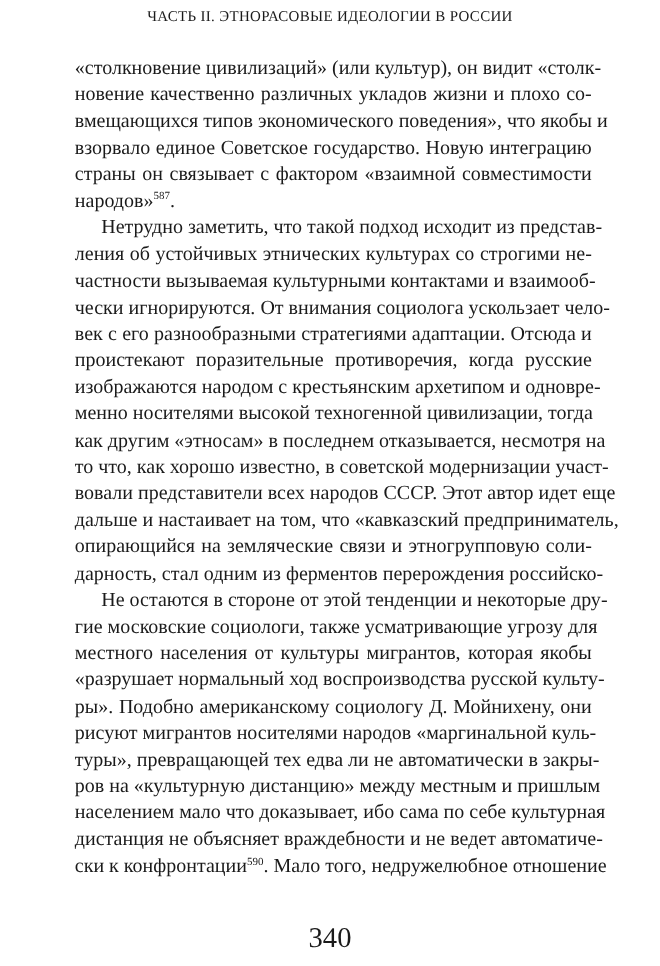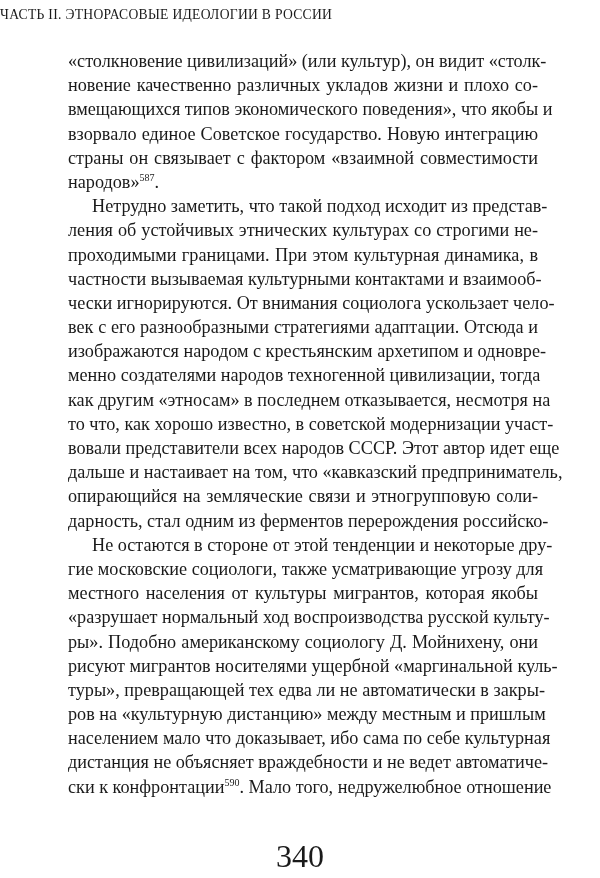--- a/index.html
+++ b/index.html
@@ -13,20 +13,21 @@
     position: relative;
     overflow: hidden;
     font-family: "DejaVu Serif", "Liberation Serif", serif;
     color: #1a1a1a;
   }
   .running-head {
     position: absolute;
     top: 7px;
     left: 0;
     width: 600px;
+    text-align: center;
     font-family: "Liberation Serif", serif;
     font-size: 13.6px;
     letter-spacing: 0.3px;
     color: #1a1a1a;
   }
   .text-block {
     position: absolute;
     top: 49px;
     left: 68px;
     width: 470px;
@@ -53,21 +54,21 @@
     vertical-align: 7px;
     margin-top: 24px;
   }
   .page-number {
     position: absolute;
     top: 838px;
     left: 0;
     width: 600px;
     text-align: center;
     font-family: "Liberation Serif", serif;
-    font-size: 32px;
+    font-size: 26px;
     color: #1a1a1a;
   }
 </style>
 </head>
 <body>
 
 <div class="running-head">ЧАСТЬ II. ЭТНОРАСОВЫЕ ИДЕОЛОГИИ В РОССИИ</div>
 
 <div class="text-block">
 
@@ -76,41 +77,41 @@
     <span class="line">новение качественно различных укладов жизни и плохо со-</span>
     <span class="line">вмещающихся типов экономического поведения», что якобы и</span>
     <span class="line">взорвало единое Советское государство. Новую интеграцию</span>
     <span class="line">страны он связывает с фактором «взаимной совместимости</span>
     <span class="line last"><span>народов»</span><sup class="fn">587</sup><span>.</span></span>
   </div>
 
   <div>
     <span class="line indent">Нетрудно заметить, что такой подход исходит из представ-</span>
     <span class="line">ления об устойчивых этнических культурах со строгими не-</span>
-    <span class="line">проходимыми границами. При этом культурная динамика, в</span>
     <span class="line">частности вызываемая культурными контактами и взаимооб-</span>
     <span class="line">чески игнорируются. От внимания социолога ускользает чело-</span>
     <span class="line">век с его разнообразными стратегиями адаптации. Отсюда и</span>
+    <span class="line">проистекают поразительные противоречия, когда русские</span>
     <span class="line">изображаются народом с крестьянским архетипом и одновре-</span>
-    <span class="line">менно создателями народов техногенной цивилизации, тогда</span>
+    <span class="line">менно носителями высокой техногенной цивилизации, тогда</span>
     <span class="line">как другим «этносам» в последнем отказывается, несмотря на</span>
     <span class="line">то что, как хорошо известно, в советской модернизации участ-</span>
     <span class="line">вовали представители всех народов СССР. Этот автор идет еще</span>
     <span class="line">дальше и настаивает на том, что «кавказский предприниматель,</span>
     <span class="line">опирающийся на земляческие связи и этногрупповую соли-</span>
     <span class="line">дарность, стал одним из ферментов перерождения российско-</span>
   </div>
 
   <div>
     <span class="line indent">Не остаются в стороне от этой тенденции и некоторые дру-</span>
     <span class="line">гие московские социологи, также усматривающие угрозу для</span>
     <span class="line">местного населения от культуры мигрантов, которая якобы</span>
     <span class="line">«разрушает нормальный ход воспроизводства русской культу-</span>
     <span class="line">ры». Подобно американскому социологу Д. Мойнихену, они</span>
-    <span class="line">рисуют мигрантов носителями ущербной «маргинальной куль-</span>
+    <span class="line">рисуют мигрантов носителями народов «маргинальной куль-</span>
     <span class="line">туры», превращающей тех едва ли не автоматически в закры-</span>
     <span class="line">ров на «культурную дистанцию» между местным и пришлым</span>
     <span class="line">населением мало что доказывает, ибо сама по себе культурная</span>
     <span class="line">дистанция не объясняет враждебности и не ведет автоматиче-</span>
     <span class="line"><span>ски к конфронтации</span><sup class="fn">590</sup><span>. Мало того, недружелюбное отношение</span></span>
   </div>
 </div>
 
 <div class="page-number">340</div>
 

